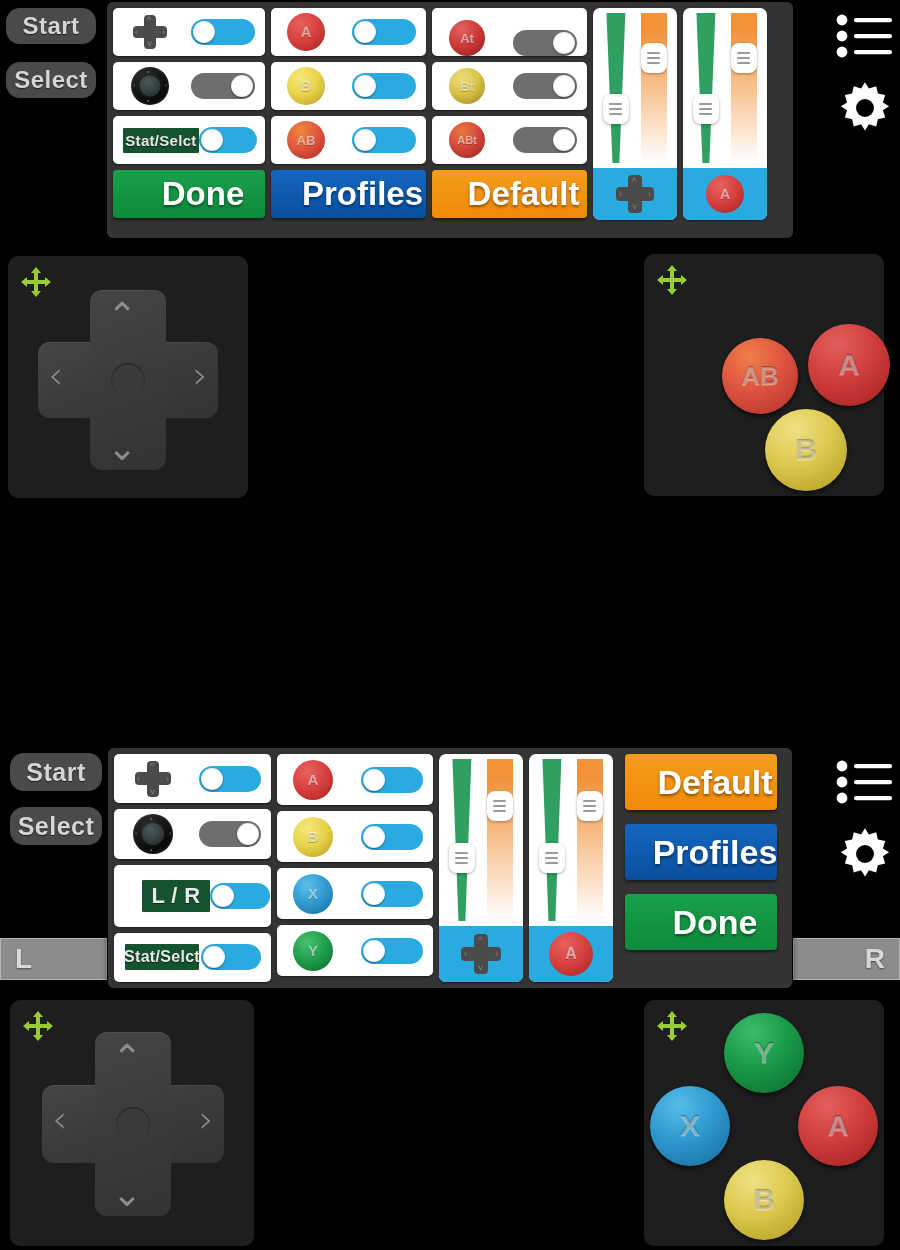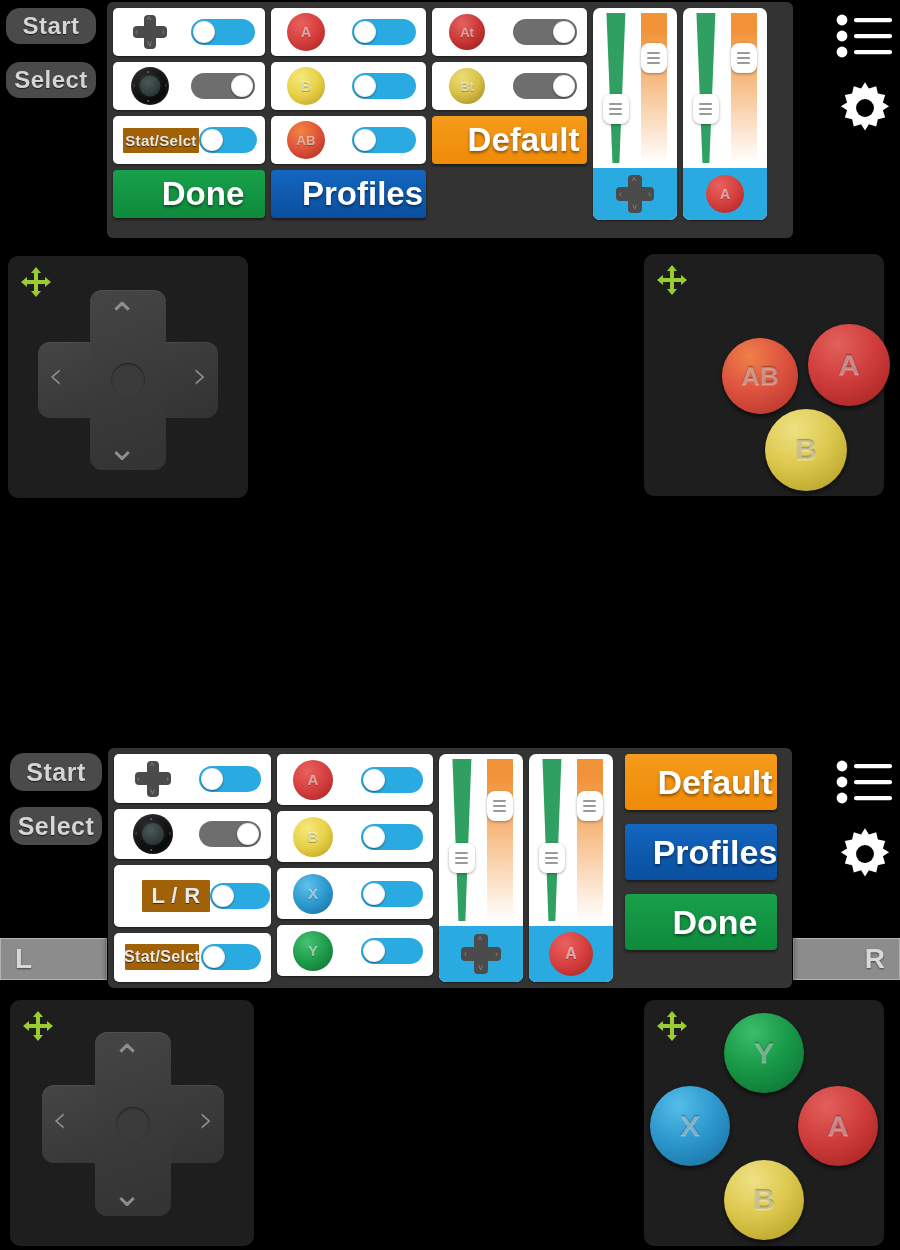--- a/index.html
+++ b/index.html
@@ -94,21 +94,21 @@
     box-shadow: inset 0 0 4px rgba(255,255,255,.15);
   }
   .stick-glyph .inner {
     position: absolute; left: 50%; top: 50%; transform: translate(-50%,-50%);
     border-radius: 50%;
     background: radial-gradient(circle at 40% 32%, #4a5a58 0%, #2b3736 70%, #1c2423 100%);
   }
   .stick-glyph .tick { position: absolute; color: #666; font-size: 7px; line-height: 1; }
 
   .tag {
-    background: #a16207;
+    background: #14532d;
     color: #e9e9e9;
     font-weight: bold;
     display: flex; align-items: center; justify-content: center;
     text-shadow: 0 1px 1px rgba(0,0,0,.6);
     font-family: "Liberation Sans Narrow", "Liberation Sans", sans-serif;
     letter-spacing: .3px;
     border-radius: 1px;
   }
 
   .rbtn {
@@ -313,34 +313,44 @@
         <div class="sw on" style="width:64px;height:26px;">
           <div class="knob" style="width:22px;height:22px;"></div>
         </div>
       </div>
       <div class="bigbtn blue" style="height:48px;font-size:33px;">
         <span>Profiles</span>
       </div>
     </div>
 
     <div class="col" style="width:155px;">
-      <div class="toggle-row" style="height:48px;">
+      <div class="toggle-row" style="height:48px;align-items:flex-end;">
         <div class="slot" style="width:50px;">
           <div class="rbtn" style="width:36px;height:36px;font-size:13px;background:radial-gradient(circle at 36% 26%, #e36361 0%, #cc3937 48%, #8e1a1a 100%);">
             <span>At</span>
           </div>
         </div>
         <div class="sw off" style="width:64px;height:26px;">
           <div class="knob" style="width:22px;height:22px;"></div>
         </div>
       </div>
       <div class="toggle-row" style="height:48px;">
         <div class="slot" style="width:50px;align-items:flex-end;">
           <div class="rbtn" style="width:36px;height:36px;font-size:13px;background:radial-gradient(circle at 36% 26%, #ecdd78 0%, #d9c24a 48%, #9d8418 100%);">
             <span>Bt</span>
+          </div>
+        </div>
+        <div class="sw off" style="width:64px;height:26px;">
+          <div class="knob" style="width:22px;height:22px;"></div>
+        </div>
+      </div>
+      <div class="toggle-row" style="height:48px;">
+        <div class="slot" style="width:50px;">
+          <div class="rbtn" style="width:36px;height:36px;font-size:11px;background:radial-gradient(circle at 36% 26%, #e9793f 0%, #d3473a 48%, #95211f 100%);">
+            <span>ABt</span>
           </div>
         </div>
         <div class="sw off" style="width:64px;height:26px;">
           <div class="knob" style="width:22px;height:22px;"></div>
         </div>
       </div>
       <div class="bigbtn orange" style="height:48px;font-size:33px;">
         <span>Default</span>
       </div>
     </div>

